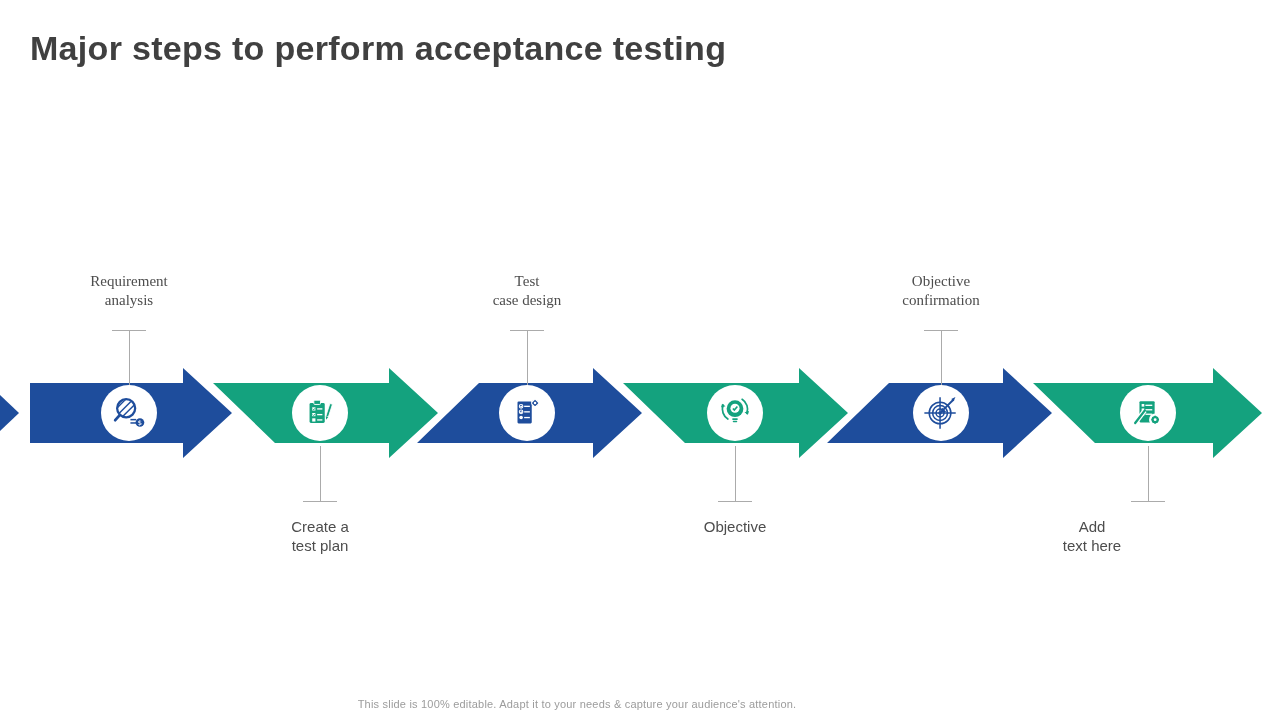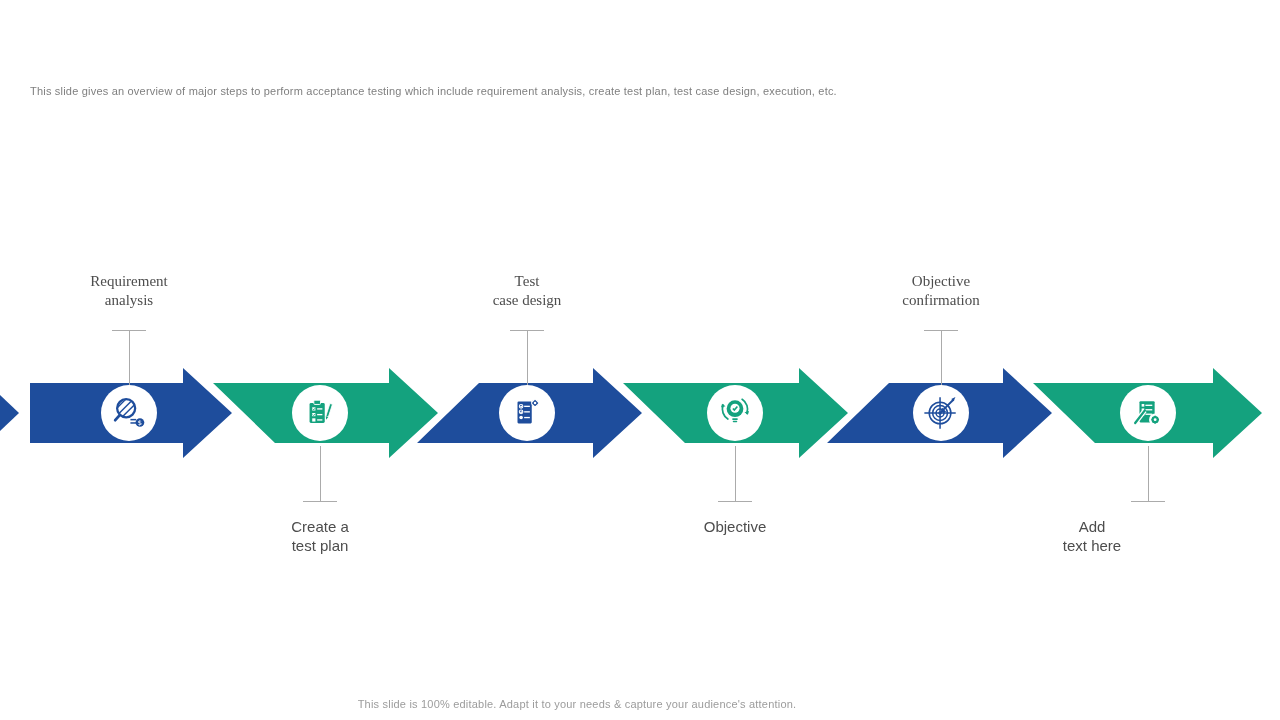--- a/index.html
+++ b/index.html
@@ -62,21 +62,21 @@
   .s3 .label{left:442px}
   .s4 .label{left:650px}
   .s5 .label{left:856px}
   .s6 .label{left:1007px}
 </style>
 </head>
 <body>
 
 <div class="slide">
 
-  <p class="subtitle">This slide gives an overview of major steps to perform acceptance testing which include requirement analysis, create test plan, test case design, execution, etc.</p>
+  <h1 class="title">Major steps to perform acceptance testing</h1>
 
   <div class="timeline">
 
     <svg class="edge-fragment" viewBox="0 0 19 36">
       <polygon points="0,0 19,18 0,36" fill="#1E4D9C"></polygon>
     </svg>
 
     <div class="step s1 above">
       <svg class="arrow" viewBox="0 0 202 90">
         <polygon points="0,15 153,15 153,0 202,45 153,90 153,75 0,75" fill="#1E4D9C"></polygon>

